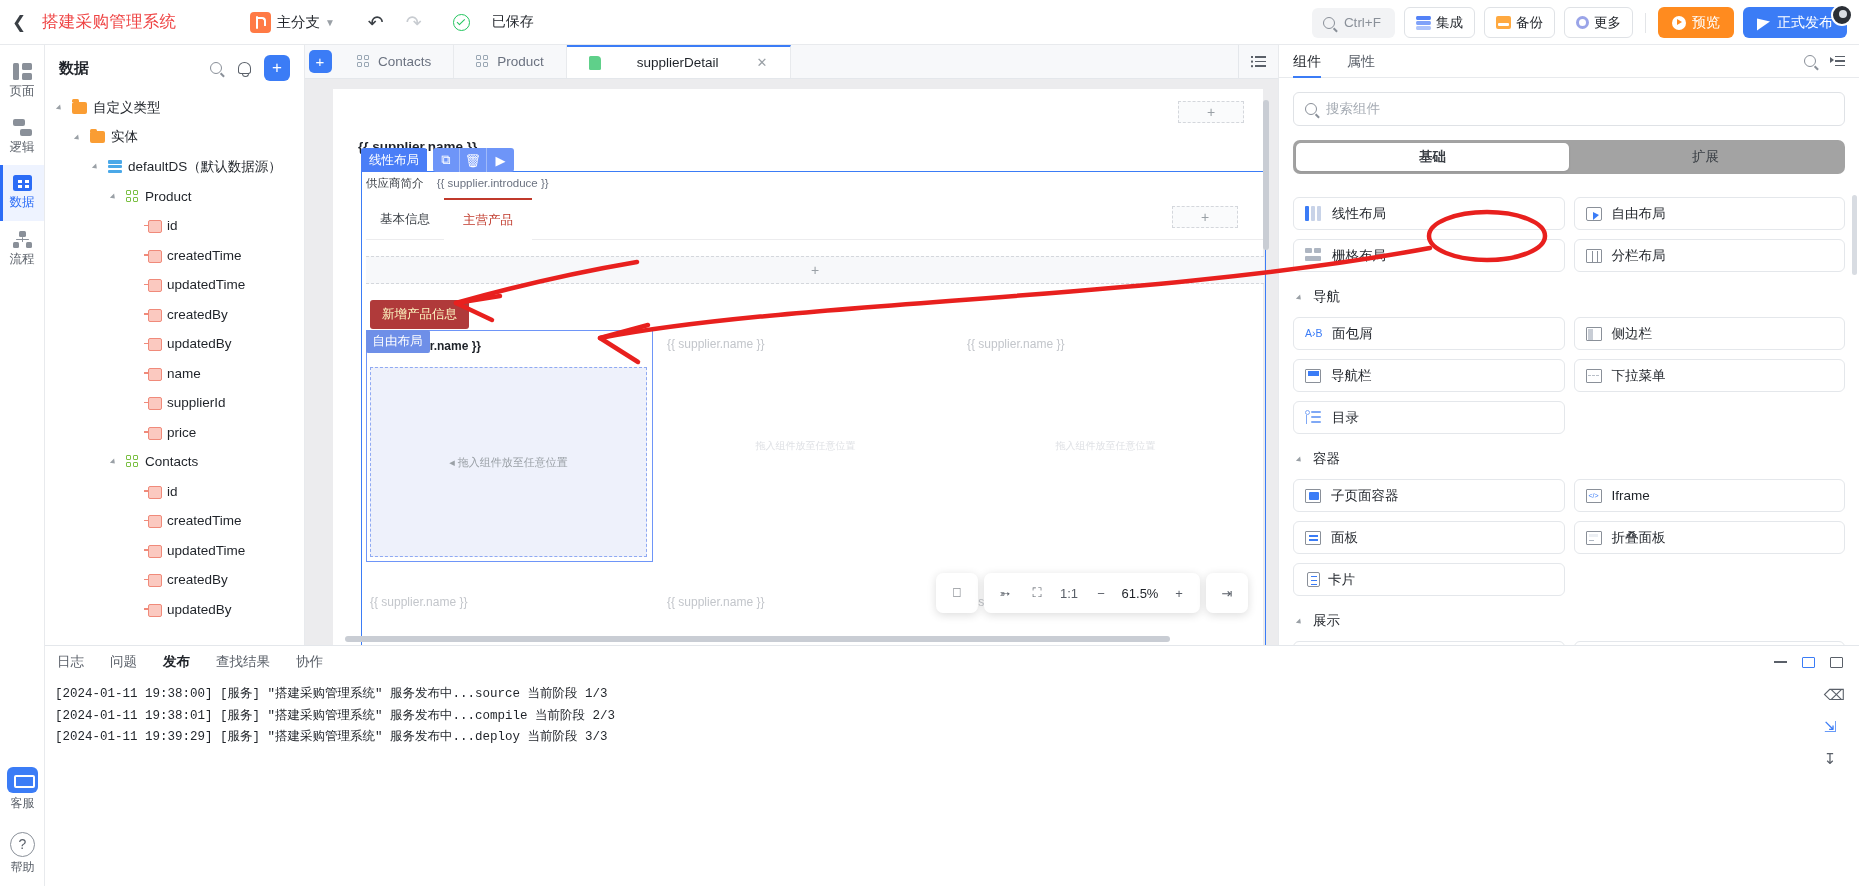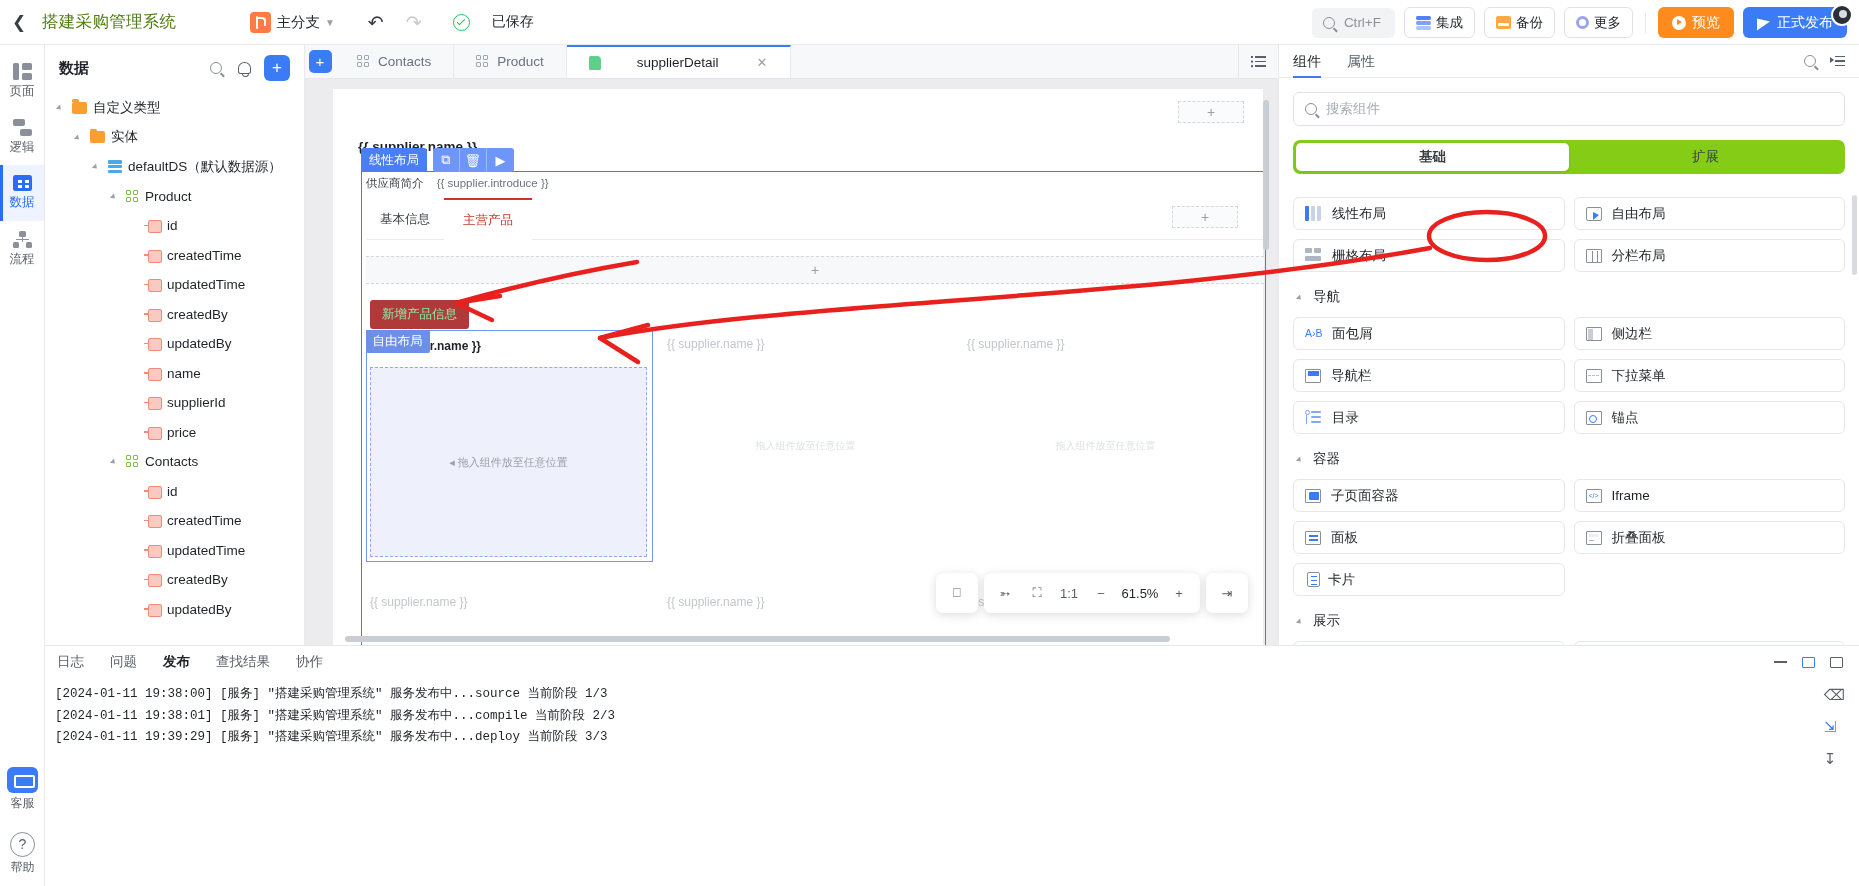--- a/index.html
+++ b/index.html
@@ -11,21 +11,21 @@
   .app{ position:relative; width:1859px; height:886px; }
 
   
   .topbar{
     position:absolute; left:0; top:0; width:1859px; height:45px;
     background:#fff; border-bottom:1px solid #e8eaed;
     display:flex; align-items:center; z-index:30;
   }
   .back-btn{ width:38px; height:45px; display:flex; align-items:center; justify-content:center;
     color:#3a3f45; font-size:17px; cursor:pointer; }
-  .app-title{ font-size:16.5px; color:#4d7c0f; margin-left:4px; letter-spacing:.3px; }
+  .app-title{ font-size:16.5px; color:#ef4444; margin-left:4px; letter-spacing:.3px; }
   .branch{ display:flex; align-items:center; gap:5px; margin-left:74px; cursor:pointer; }
   .branch-ico{ width:21px; height:21px; border-radius:4px; background:#ff7a45; position:relative; }
   .branch-ico::before{ content:""; position:absolute; left:6px; top:4px; width:2px; height:13px; background:#fff; border-radius:1px;}
   .branch-ico::after{ content:""; position:absolute; left:6px; top:5px; width:8px; height:7px;
      border-top:2px solid #fff; border-right:2px solid #fff; border-radius:0 4px 0 0;}
   .branch-label{ font-size:14.5px; }
   .caret{ color:#9aa0a6; font-size:10px; }
   .undo,.redo{ width:34px; height:45px; display:flex; align-items:center; justify-content:center;
      font-size:19px; cursor:pointer; }
   .undo{ color:#3a3f45; margin-left:24px; }
@@ -175,21 +175,21 @@
   .subtabs{ position:absolute; left:4px; top:26px; width:898px; height:42px; border-bottom:1px solid #ececee;}
   .stab{ position:absolute; top:0; height:42px; display:flex; align-items:center; justify-content:center;
      font-size:12.5px; color:#3a3f45; cursor:pointer;}
   .stab.act{ color:#c0392b; border-top:2px solid #c0392b; background:#fff;}
   .stab.act::after{ content:""; position:absolute; left:0; right:0; bottom:-1px; height:1px; background:#fff;}
   .tablehead{ position:absolute; left:4px; top:84px; width:898px; height:28px; background:#f7f8fa;
      border-top:1px dashed #d4d7dc; border-bottom:1px dashed #d4d7dc;}
   .plus-center{ position:absolute; left:4px; top:84px; width:898px; height:28px; display:flex;
      align-items:center; justify-content:center; color:#9aa0a6; font-size:14px; }
 
-  .redbtn{ position:absolute; left:8px; top:128px; background:#b03a3a; color:#86efac; font-size:12.5px;
+  .redbtn{ position:absolute; left:8px; top:128px; background:#b03a3a; color:#fef9c3; font-size:12.5px;
      padding:6px 12px; border-radius:3px; cursor:pointer;}
   .gcell{ position:absolute; font-size:12px; color:#c3c6cb;}
   .gcell.dark{ color:#1f2329; font-weight:bold; }
   .freebox{ position:absolute; left:4px; top:158px; width:287px; height:232px;
      border:1.5px solid #6e95f8; background:#fff;}
   .freebox-inner{ position:absolute; left:3px; top:36px; width:277px; height:190px;
      border:1px dashed #8fa9f2; background:#eef1fb;}
   .free-badge{ position:absolute; left:-1.5px; top:-1.5px; background:#6e8fe8; color:#fff;
      font-size:12.5px; padding:3px 7px; border-radius:2px;}
   .drop-hint{ position:absolute; left:0; right:0; top:50%; transform:translateY(-50%);
@@ -214,21 +214,21 @@
   .rp-tab.act{ color:#1f2329; border-bottom:2px solid #3b7cf6;}
   .rp-icons{ margin-left:auto; display:flex; align-items:center; gap:14px; padding-right:14px;}
   .rp-ic{ cursor:pointer; display:flex; align-items:center;}
   .collapse-ic{ width:15px; height:11px; position:relative;}
   .collapse-ic i{ position:absolute; left:5px; width:10px; height:1.7px; background:#5a6069; display:block;}
   .collapse-ic i:nth-child(1){top:0;} .collapse-ic i:nth-child(2){top:4.6px;} .collapse-ic i:nth-child(3){top:9.2px;}
   .collapse-ic::before{ content:""; position:absolute; left:0; top:1.5px; border-left:4px solid #5a6069;
      border-top:3px solid transparent; border-bottom:3px solid transparent;}
   .rp-search{ margin:14px 14px 0 14px; height:34px; border:1px solid #dfe2e6; border-radius:6px;
      display:flex; align-items:center; gap:9px; padding:0 11px; color:#a5abb3; font-size:13.5px; cursor:text;}
-  .seg{ margin:14px 14px 0 14px; height:34px; background:#84cc16; border-radius:7px; display:flex; padding:3px;}
+  .seg{ margin:14px 14px 0 14px; height:34px; background:#a3a3a3; border-radius:7px; display:flex; padding:3px;}
   .seg-b{ flex:1; border-radius:5px; display:flex; align-items:center; justify-content:center;
      font-size:13.5px; color:#3a3f45; cursor:pointer;}
   .seg-b.act{ background:#fff; font-weight:bold; box-shadow:0 1px 3px rgba(0,0,0,.09);}
   .grp{ margin-top:14px; }
   .grp-h{ display:flex; align-items:center; gap:7px; padding:0 16px; height:22px; font-size:13.5px; cursor:pointer;}
   .grp-h .tw{ }
   .grid2{ display:grid; grid-template-columns:1fr 1fr; gap:9px; padding:9px 14px 0 14px;}
   .citem{ height:33px; border:1px solid #e4e7eb; border-radius:6px; display:flex; align-items:center;
      gap:10px; padding:0 11px; font-size:13.5px; cursor:pointer; background:#fff;}
   .ci{ width:17px; height:15px; position:relative; flex:none;}
@@ -719,24 +719,20 @@
               <span>下拉菜单</span>
             </div>
             <div class="citem">
               <span class="ci i-menu">
                 <i></i>
                 <i></i>
                 <i></i>
               </span>
               <span>目录</span>
             </div>
-            <div class="citem">
-              <span class="ci i-anchor"></span>
-              <span>锚点</span>
-            </div>
           </div>
         </div>
         <div class="grp">
           <div class="grp-h">
             <span class="tw open"></span>
             <span>容器</span>
           </div>
           <div class="grid2">
             <div class="citem">
               <span class="ci i-sub"></span>

